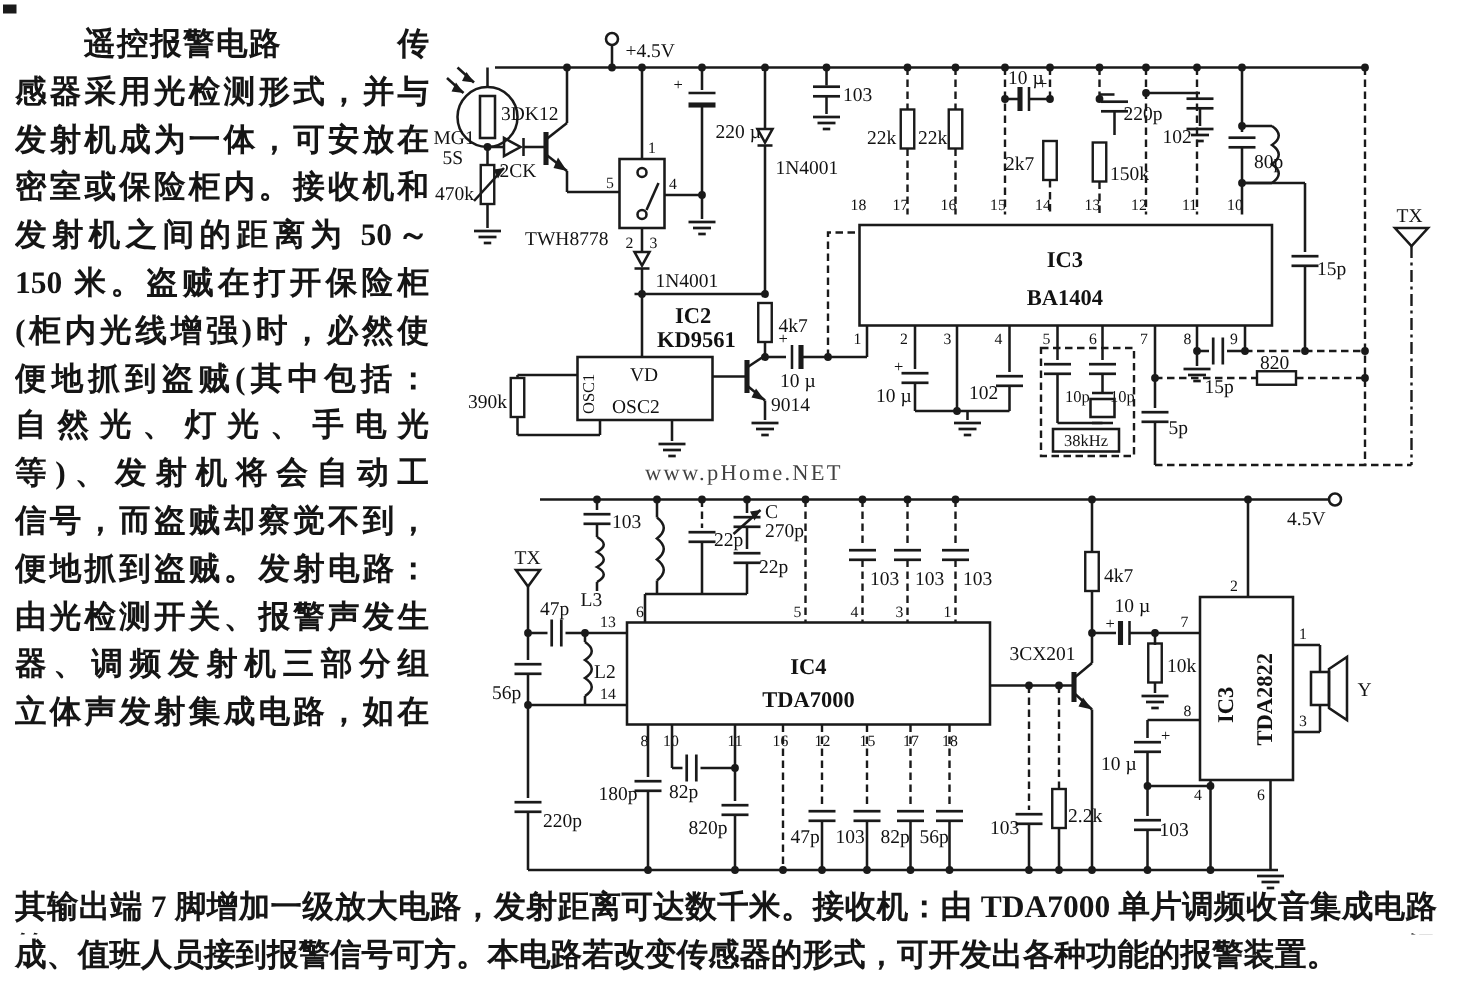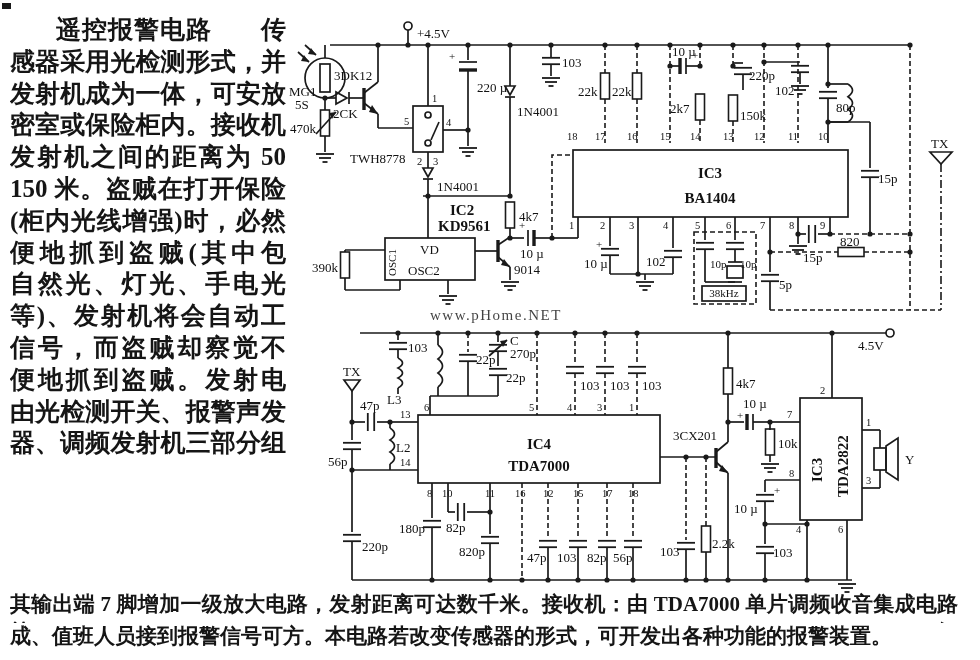--- a/index.html
+++ b/index.html
@@ -1,18 +1,18 @@
 <!DOCTYPE html>
 <html><head>
 <meta charset="utf-8">
 <style>
   html,body{margin:0;padding:0}
   body{width:980px;height:660px;background:#fff;position:relative;overflow:hidden;
        font-family:"Liberation Serif","DejaVu Serif",serif;color:#151515}
-  .article{position:absolute;left:10px;top:14px;width:276px;font-size:25px;font-weight:600;
+  .article{position:absolute;left:10px;top:14px;width:276px;font-size:21px;font-weight:600;
            line-height:31.8px}
   .tline{text-align:justify;text-align-last:justify;height:31.8px;overflow:hidden}
   .title-line{display:flex;justify-content:space-between;padding-left:46px}
   .btitle{font-weight:800;letter-spacing:1px}
   .footer{position:absolute;left:10px;font-size:21px;font-weight:600}
   #f1{top:590px;width:948px;text-align:justify;text-align-last:justify;height:33px;overflow:hidden}
   #f2{top:622px;white-space:nowrap}
   svg{position:absolute;left:0;top:0}
   .k{stroke:#1a1a1a;stroke-width:1.7;fill:none}
   .kd{stroke:#1a1a1a;stroke-width:1.6;fill:none;stroke-dasharray:5 3}
@@ -40,20 +40,21 @@
   <div class="tline">发射机之间的距离为 50～</div>
   <div class="tline">150 米。盗贼在打开保险柜</div>
   <div class="tline">(柜内光线增强)时，必然使</div>
   <div class="tline">便地抓到盗贼(其中包括：</div>
   <div class="tline">自然光、灯光、手电光</div>
   <div class="tline">等)、发射机将会自动工</div>
   <div class="tline">信号，而盗贼却察觉不到，</div>
   <div class="tline">便地抓到盗贼。发射电路：</div>
   <div class="tline">由光检测开关、报警声发生</div>
   <div class="tline">器、调频发射机三部分组</div>
+  <div class="tline">立体声发射集成电路，如在</div>
 </div>
 
 <svg width="980" height="660" viewBox="0 0 980 660">
   <defs>
     <g id="gnd" stroke="#1a1a1a" stroke-width="1.8" fill="none">
       <line x1="-9" y1="0" x2="9" y2="0"></line>
         <line x1="-6" y1="4" x2="6" y2="4"></line>
         <line x1="-2.5" y1="8" x2="2.5" y2="8"></line>
     </g>
     <g id="capv" stroke="#1a1a1a" stroke-width="1.8" fill="none">

